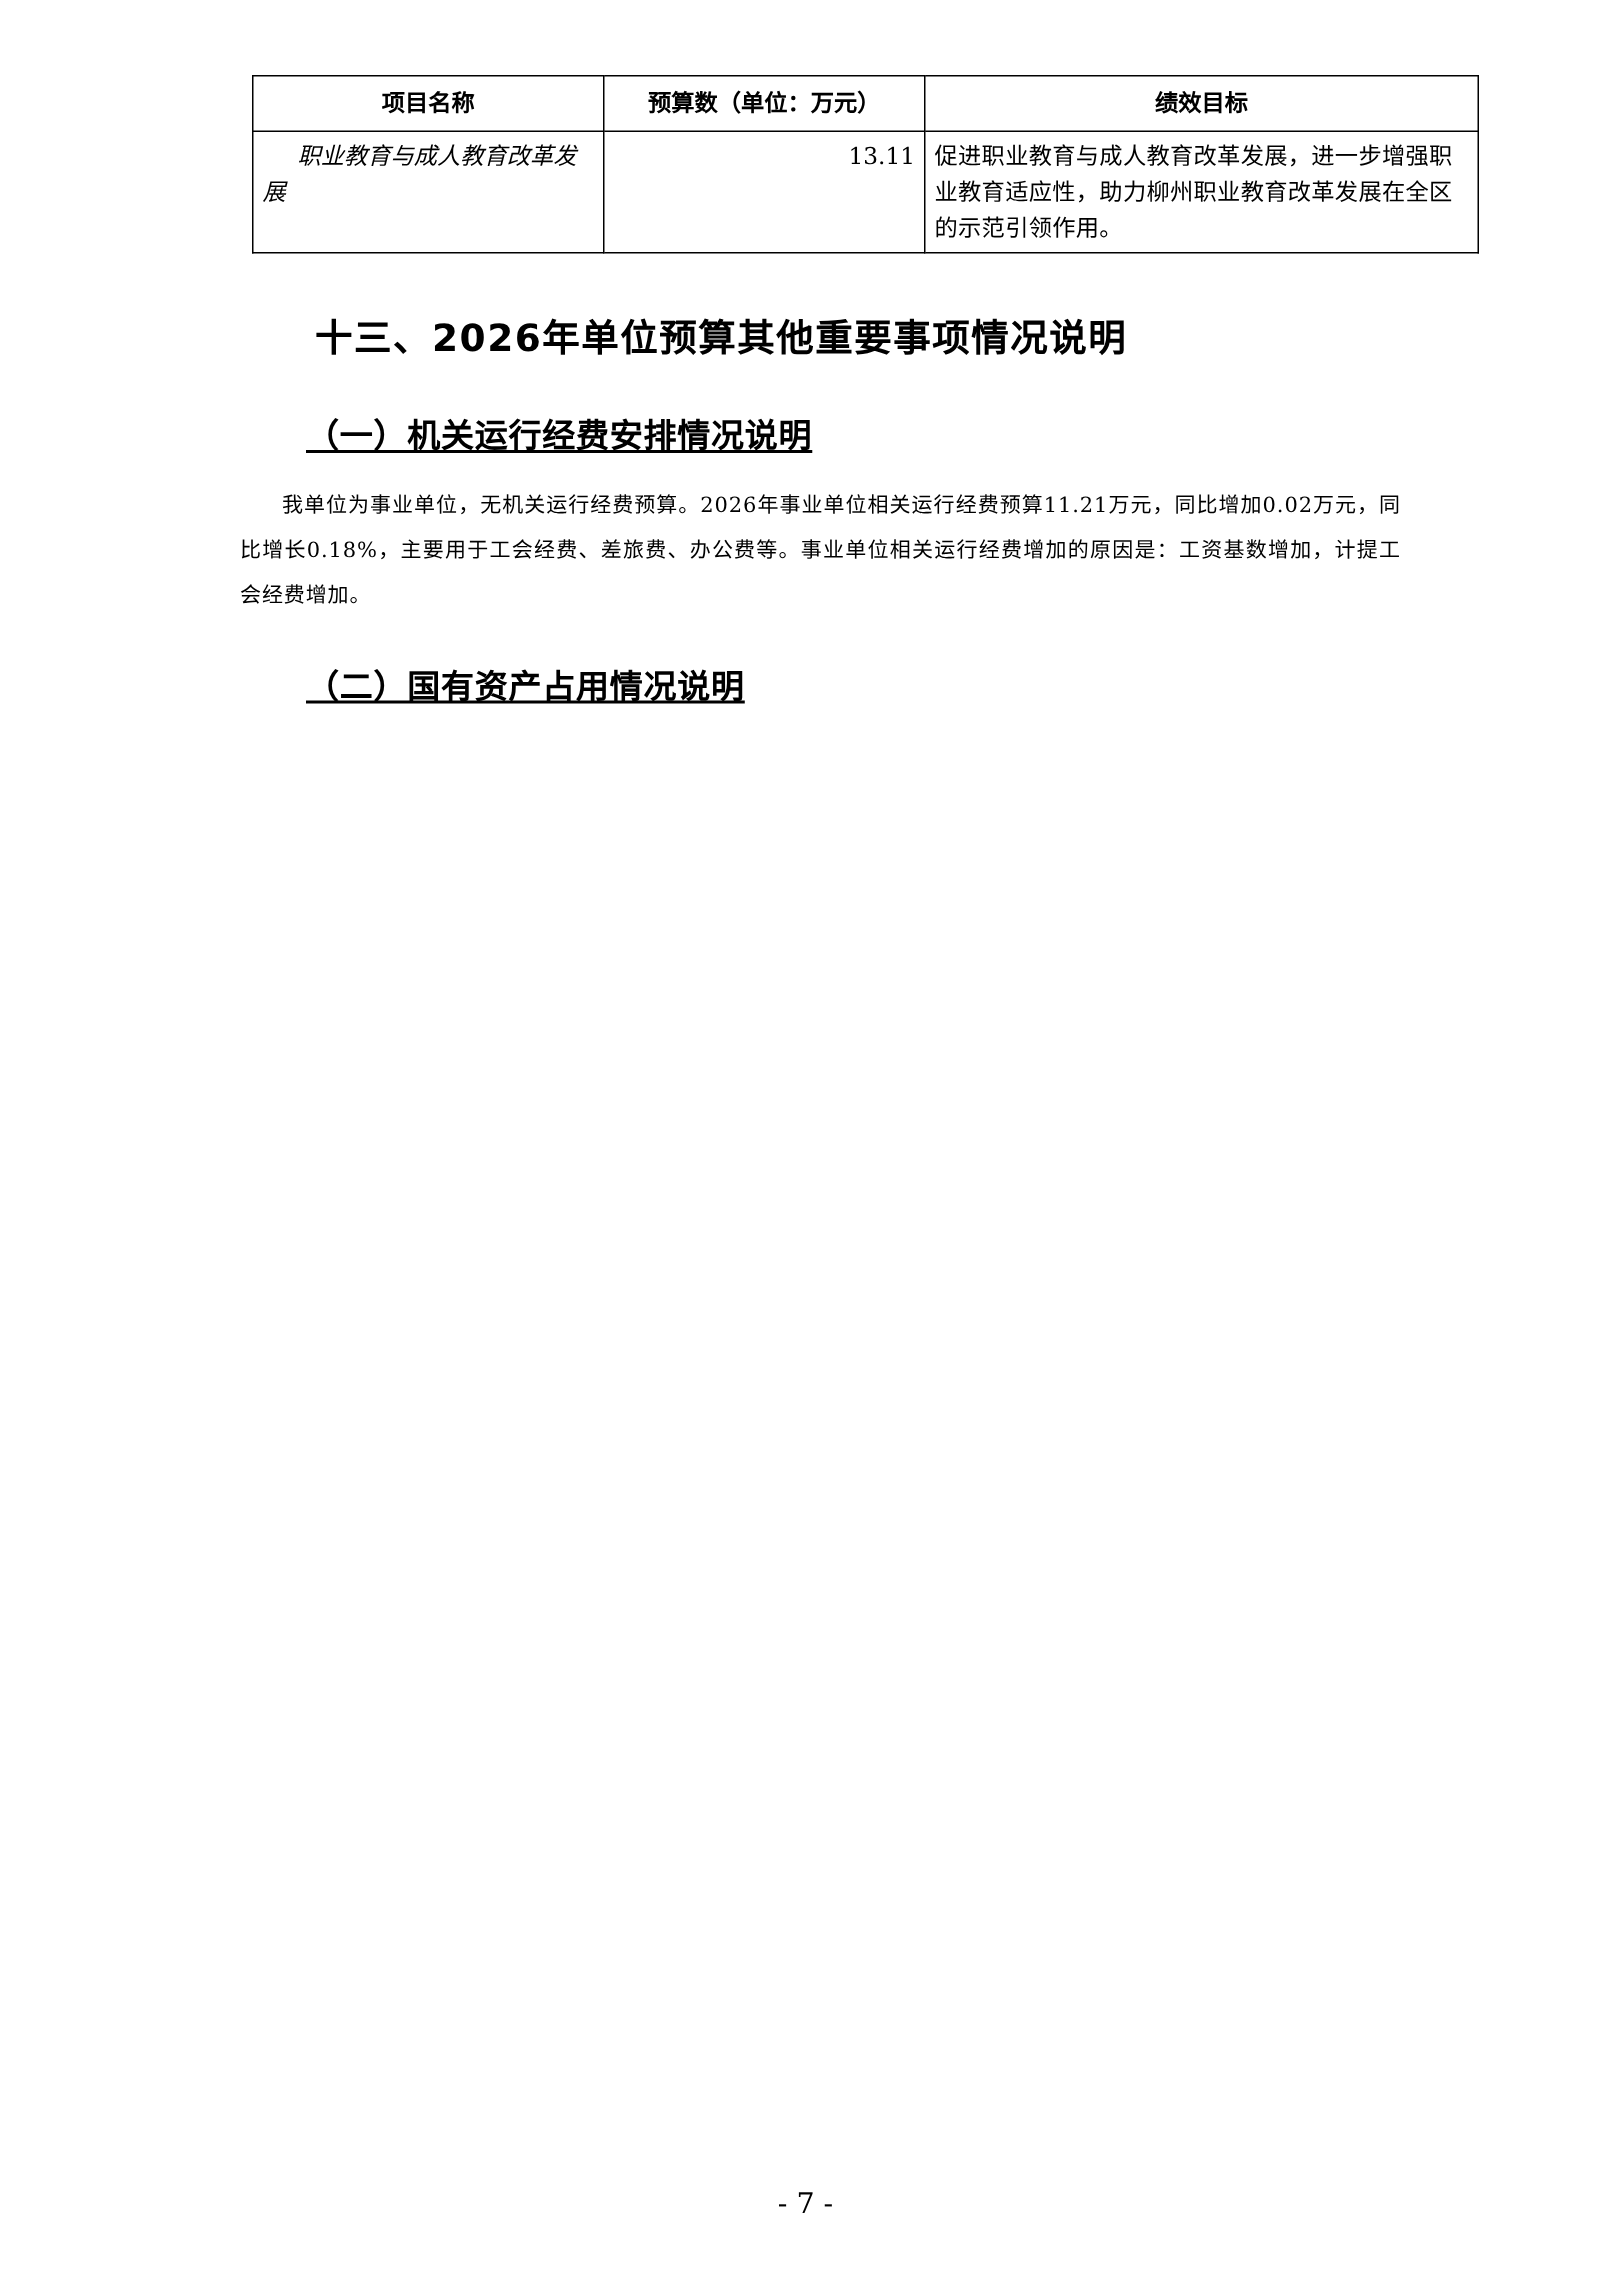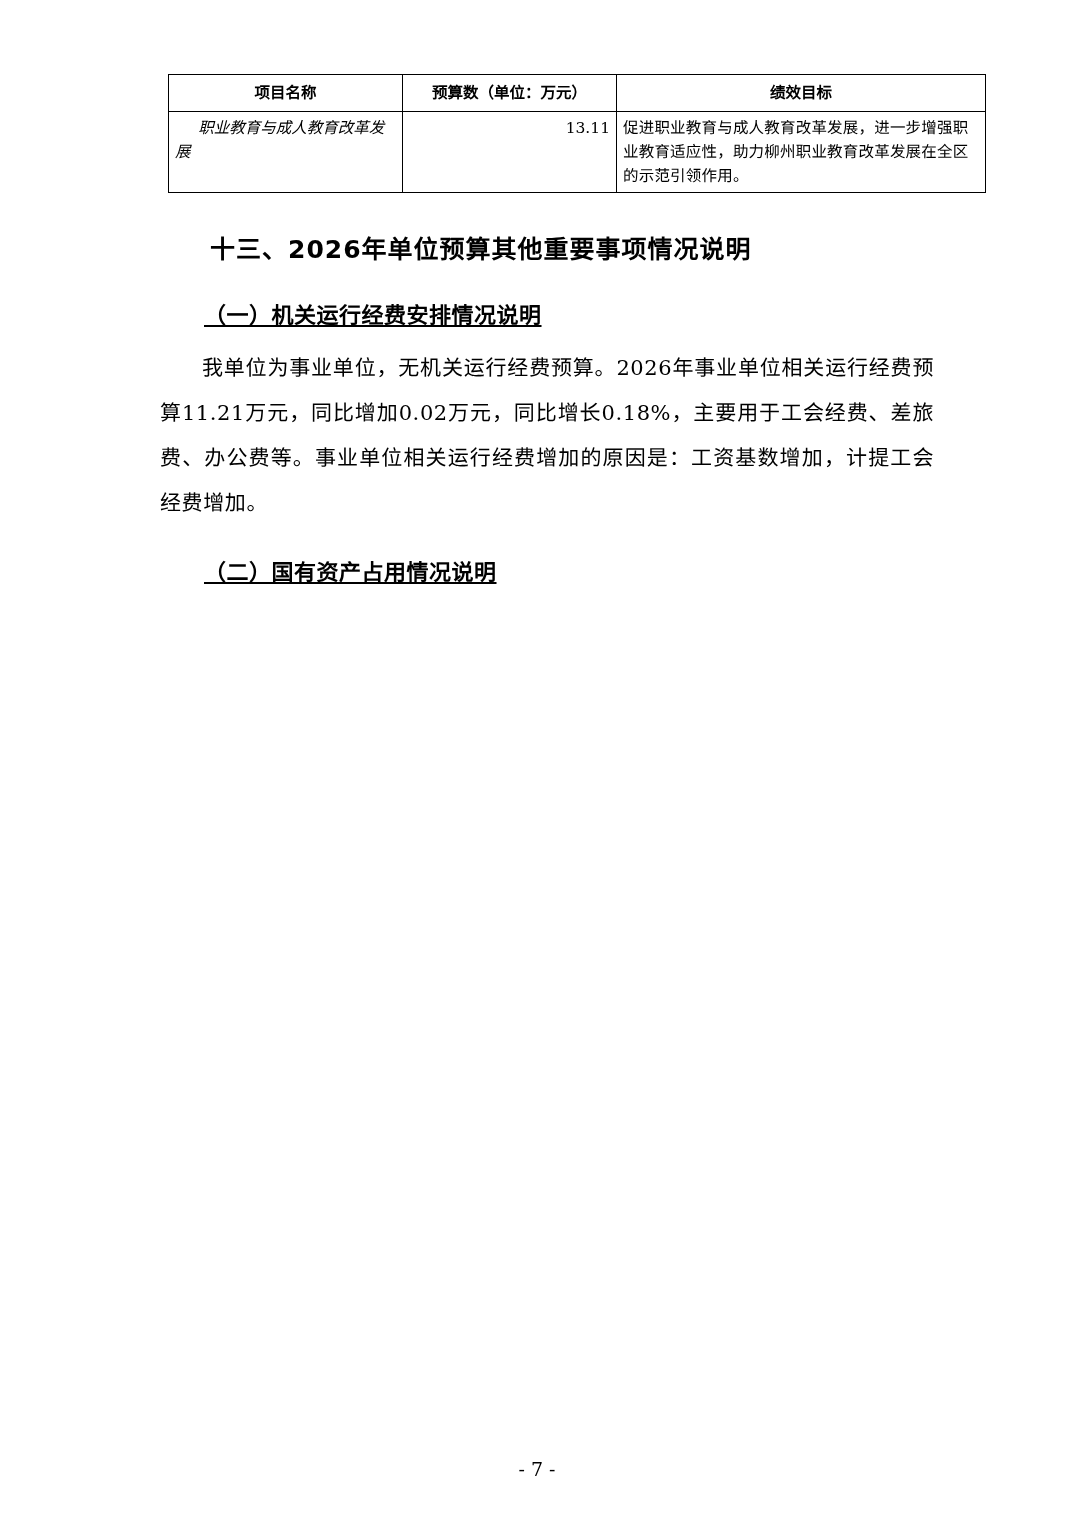--- a/index.html
+++ b/index.html
@@ -14,21 +14,21 @@
     position: relative;
     font-family: "DejaVu Serif", "Liberation Serif", serif;
     color: #000000;
     overflow: hidden;
   }
   .page {
     position: relative;
     width: 1074px;
     height: 1520px;
     box-sizing: border-box;
-    padding: 74px 140px 0 160px;
+    padding: 50px 140px 0 160px;
   }
 
   
   table.budget-table {
     width: 790px;
     border-collapse: collapse;
     table-layout: fixed;
     margin: 0 0 0 8px;
   }
   table.budget-table th,
@@ -83,21 +83,21 @@
     font-family: "DejaVu Sans", "Liberation Sans", sans-serif;
     font-weight: bold;
     font-size: 22px;
     letter-spacing: 0.5px;
     margin: 30px 0 0 0;
     text-indent: 2em;
     line-height: 1.5;
     text-decoration: underline;
   }
   p.body-text {
-    font-size: 21px;
+    font-size: 14px;
     line-height: 2.15;
     text-indent: 2em;
     margin: 14px 0 0 0;
     text-align: justify;
     text-justify: inter-ideograph;
     letter-spacing: 0.6px;
   }
   p.body-text.tight {
     margin-top: 10px;
   }

